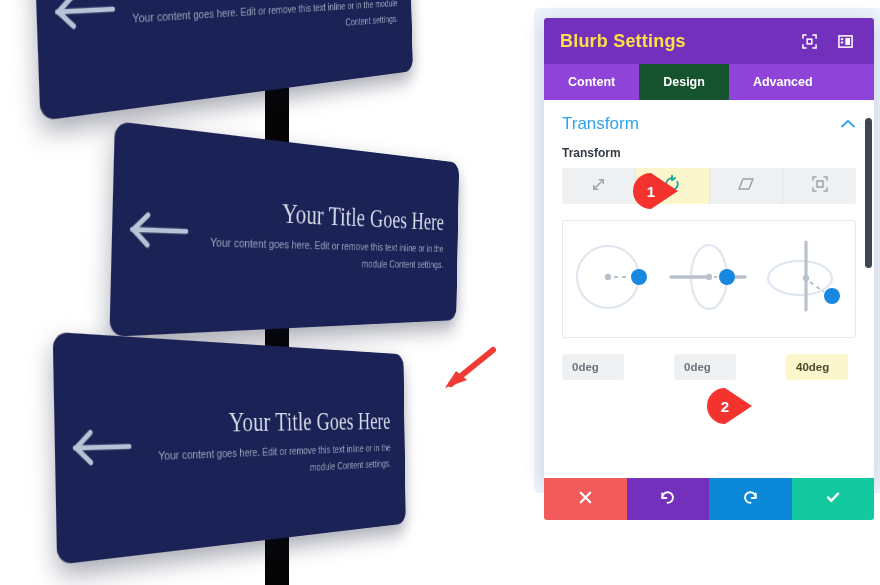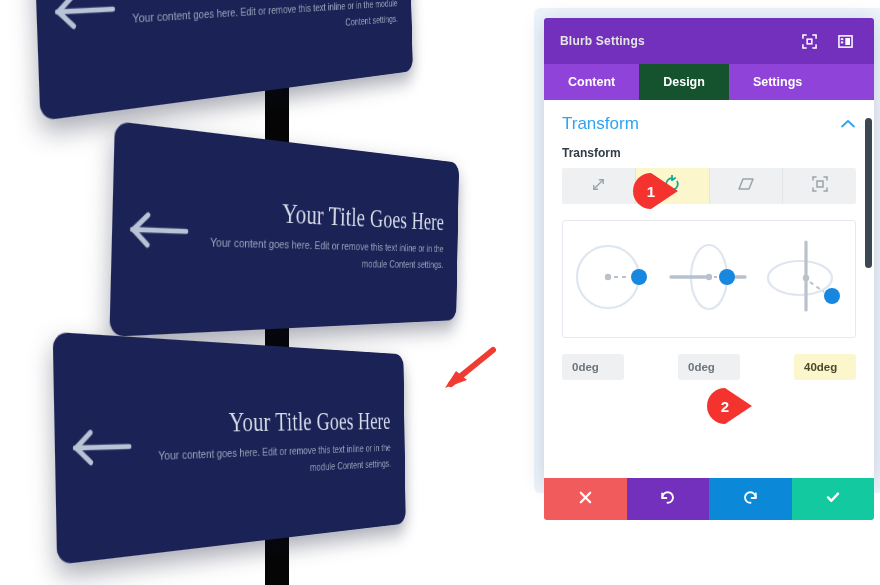--- a/index.html
+++ b/index.html
@@ -94,21 +94,21 @@
     background: #eef4fb; border-radius: 6px; z-index: 19;
   }
   .panel-header {
     height: 46px;
     background: #7230bd;
     display: flex; align-items: center;
     padding: 0 16px;
     border-radius: 3px 3px 0 0;
   }
   .panel-title {
-    color: #e5e5e5; font-size: 12px; font-weight: bold;
+    color: #fde047; font-size: 18px; font-weight: bold;
     flex: 1 1 auto; letter-spacing: .2px;
   }
   .hdr-ico {
     width: 26px; height: 26px;
     display: flex; align-items: center; justify-content: center;
     color: #fff; margin-left: 10px; cursor: pointer;
   }
   .tabs {
     height: 36px;
     background: #8f43d8;
@@ -166,21 +166,21 @@
   .preview-box {
     margin: 16px 18px 0 18px;
     height: 118px;
     border: 1px solid #e4e9ef;
     border-radius: 3px;
     background: #fff;
     display: flex; align-items: center; justify-content: space-around;
   }
 
   .inputs-row {
-    margin: 16px 18px 0 18px;
+    margin: 16px 26px 0 18px;
     display: flex; justify-content: space-between; gap: 10px;
   }
   .deg-input {
     width: 62px; height: 26px;
     background: #eef0f2;
     border: none; border-radius: 3px;
     font-size: 11.5px; font-weight: bold; color: #6c757d;
     padding: 0 10px;
     font-family: "Liberation Sans", sans-serif;
   }
@@ -306,21 +306,21 @@
           <rect x="3" y="4.5" width="2.6" height="2" fill="#fff"></rect>
           <rect x="3" y="8" width="2.6" height="2" fill="#fff"></rect>
           <rect x="7.8" y="4.3" width="5" height="7.4" fill="#fff"></rect>
         </svg>
       </div>
     </div>
 
     <div class="tabs">
       <div class="tab">Content</div>
       <div class="tab active">Design</div>
-      <div class="tab">Settings</div>
+      <div class="tab">Advanced</div>
     </div>
 
     <div class="panel-body">
 
       <div class="section-head">
         <div class="section-title">Transform</div>
         <div class="chev">
           <svg width="16" height="10" viewBox="0 0 16 10" fill="none">
             <path d="M2 7.5 L8 2 L14 7.5" stroke="#2ea3f2" stroke-width="1.8" fill="none" stroke-linecap="round" stroke-linejoin="round"></path>
           </svg>

